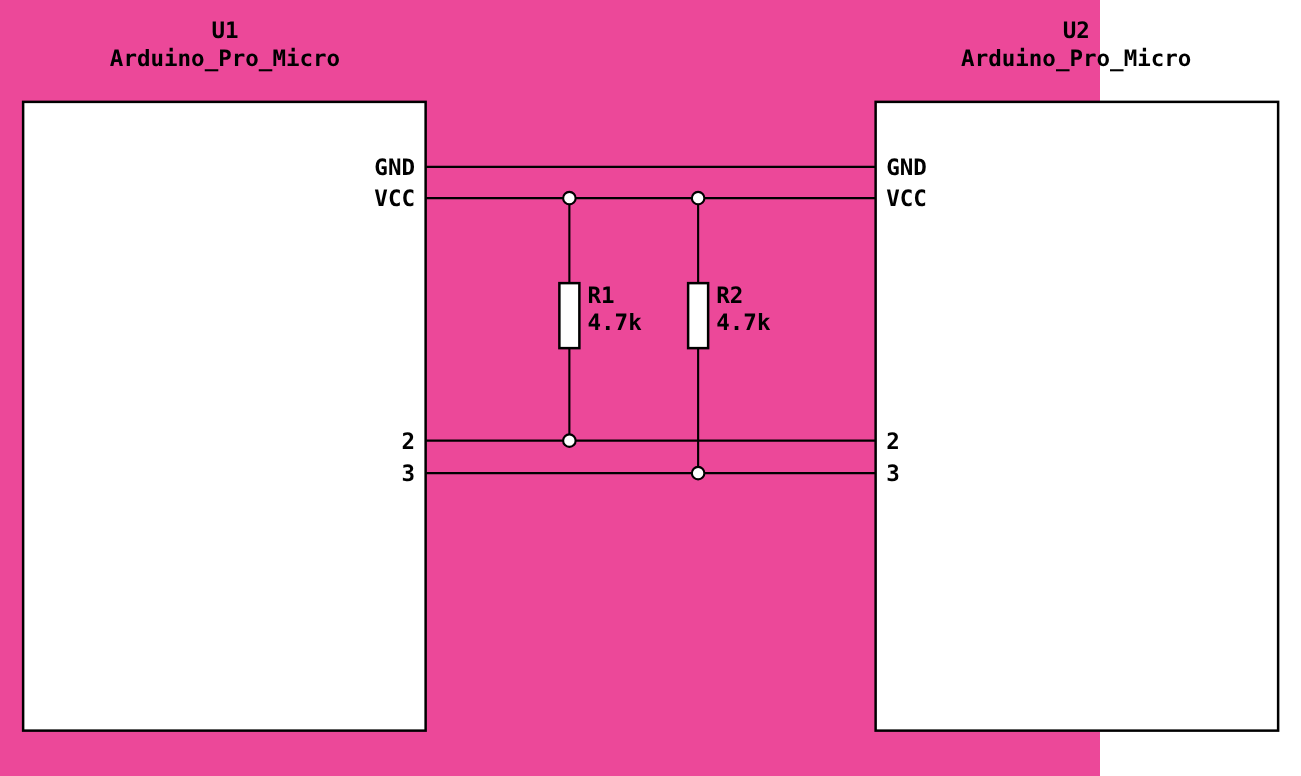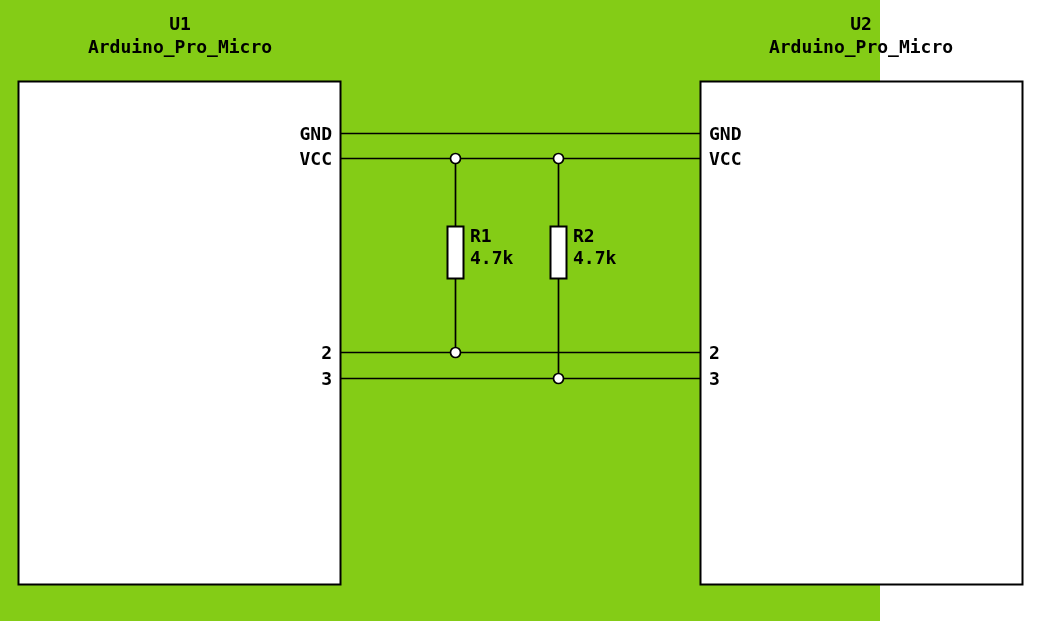--- a/index.html
+++ b/index.html
@@ -7,21 +7,21 @@
     padding: 0;
     background: #ffffff;
     width: 1041px;
     height: 621px;
     overflow: hidden;
   }
   .canvas-wrap {
     position: relative;
     width: 880px;
     height: 621px;
-    background: #84cc16;
+    background: #ec4899;
   }
   svg text {
     font-family: "DejaVu Sans Mono", monospace;
     font-weight: bold;
     font-size: 18px;
     fill: #000000;
   }
   text.anchor-mid { text-anchor: middle; }
   text.anchor-end { text-anchor: end; }
   text.anchor-start { text-anchor: start; }

